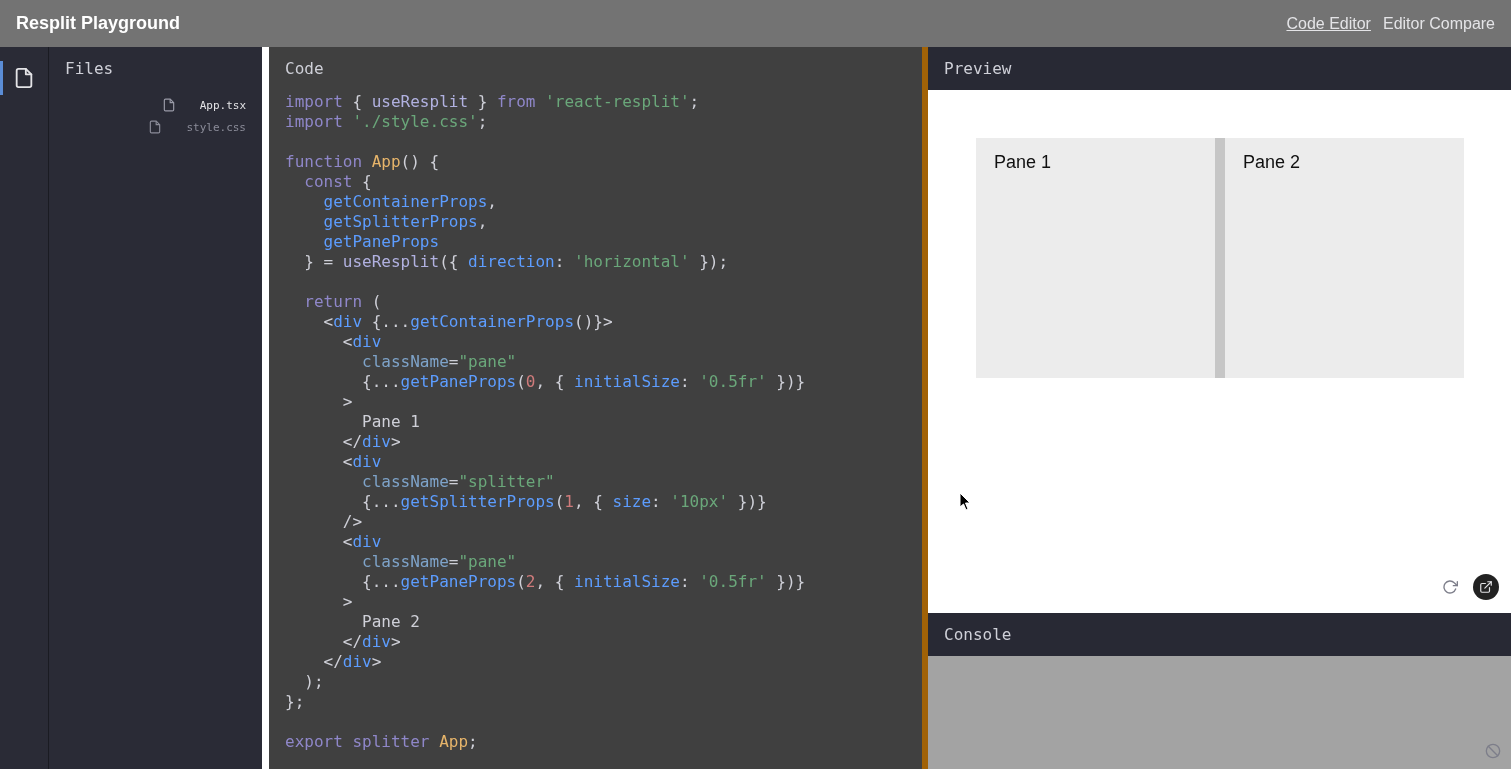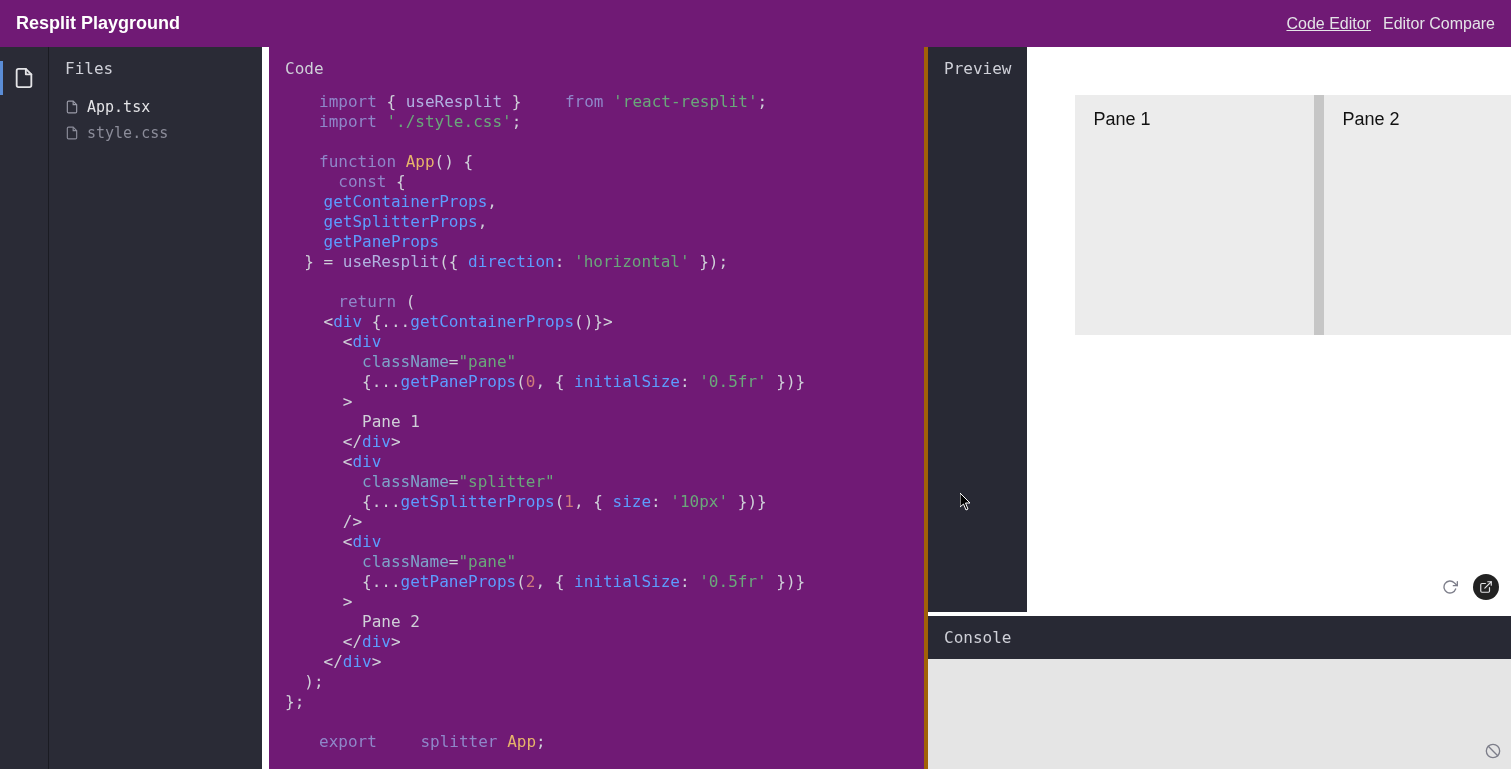--- a/index.html
+++ b/index.html
@@ -10,21 +10,21 @@
   font-family: -apple-system, BlinkMacSystemFont, "Segoe UI", Helvetica, Arial, sans-serif;
   color: #e4e4e7;
   overflow: hidden;
 }
 .header {
   height: 47px;
   display: flex;
   align-items: center;
   justify-content: space-between;
   padding: 0 16px;
-  background: #701a75;
+  background: #737373;
 }
 .header-title {
   font-size: 18px;
   font-weight: 700;
   color: #ffffff;
 }
 .header-nav { display: flex; gap: 12px; }
 .header-nav a { color: #e4e4e7; font-size: 16px; text-decoration: none; }
 .header-nav a.active { text-decoration: underline; }
 .main { display: flex; height: calc(100% - 47px); }
@@ -52,59 +52,59 @@
   border-right: 7px solid #ffffff;
 }
 .panel-header {
   font-family: ui-monospace, Menlo, Consolas, monospace;
   font-size: 16px;
   color: #cfd0d8;
   padding: 12px 16px;
 }
 .file-list { padding: 4px 10px; }
 .file-item {
-  display: flex; align-items: center; gap: 8px;
-  font-family: ui-monospace, Menlo, Consolas, monospace;
-  font-size: 15px; color: #e4e4e7;
-  padding: 4px 6px; border-radius: 4px; cursor: pointer;
+  display: flex; align-items: center; gap: 24px;
+  font-family: ui-monospace, Menlo, Consolas, monospace;
+  font-size: 11px; color: #e4e4e7;
+  padding: 4px 6px; border-radius: 4px; cursor: pointer; justify-content: flex-end;
 }
 .file-item.dim { color: #8b8c99; }
 .file-icon { width: 14px; height: 14px; flex-shrink: 0; }
 .code-panel {
   flex: 1;
-  background: #701a75;
-  border-right: 4px solid #a16207;
+  background: #404040;
+  border-right: 6px solid #a16207;
   display: flex; flex-direction: column;
   min-width: 0;
 }
 .code-body {
   flex: 1;
   padding: 2px 16px 12px 16px;
   font-family: ui-monospace, Menlo, Consolas, monospace;
   font-size: 16px;
   line-height: 20px;
   white-space: pre;
   color: #cfd0d8;
   overflow: auto;
 }
-.tk-key { color: #8f87c9; margin-left: 34px; }
+.tk-key { color: #8f87c9; }
 .tk-fn  { color: #b1b1e0; }
 .tk-str { color: #6aa77a; }
 .tk-id  { color: #e6b46a; }
 .tk-prop{ color: #5d9dff; margin-top: 8px; }
 .tk-attr{ color: #7ea3c9; }
 .tk-tag { color: #5d9dff; margin-top: 27px; }
 .tk-num { color: #cf7b7b; }
 .right-panel {
   width: 583px;
   display: flex; flex-direction: column;
 }
 .preview-area {
   background: #282934;
-  display: flex; 
+  display: flex; flex-direction: column;
   height: 565px;
 }
 .panel-header2 {
   font-family: ui-monospace, Menlo, Consolas, monospace;
   font-size: 16px; color: #cfd0d8;
   padding: 12px 16px;
   background: #282934;
 }
 .preview-frame {
   flex: 1; background: #ffffff; position: relative;
@@ -123,22 +123,22 @@
 .preview-controls {
   position: absolute; right: 12px; bottom: 12px;
   display: flex; gap: 10px; align-items: center;
 }
 .ctrl-btn {
   width: 26px; height: 26px; border-radius: 13px;
   display: flex; align-items: center; justify-content: center;
 }
 .ctrl-btn.dark { background: #222; }
 .console-area {
-  flex: 1; background: #e5e5e5; position: relative;
-  border-top: 4px solid #ffffff;
+  flex: 1; background: #a3a3a3; position: relative;
+  border-top: 1px solid #ffffff;
 }
 .console-clear {
   position: absolute; right: 10px; bottom: 6px;
 }
 .cursor {
   position: absolute; width: 12px; height: 18px;
   pointer-events: none;
 }
 </style>
 </head>

